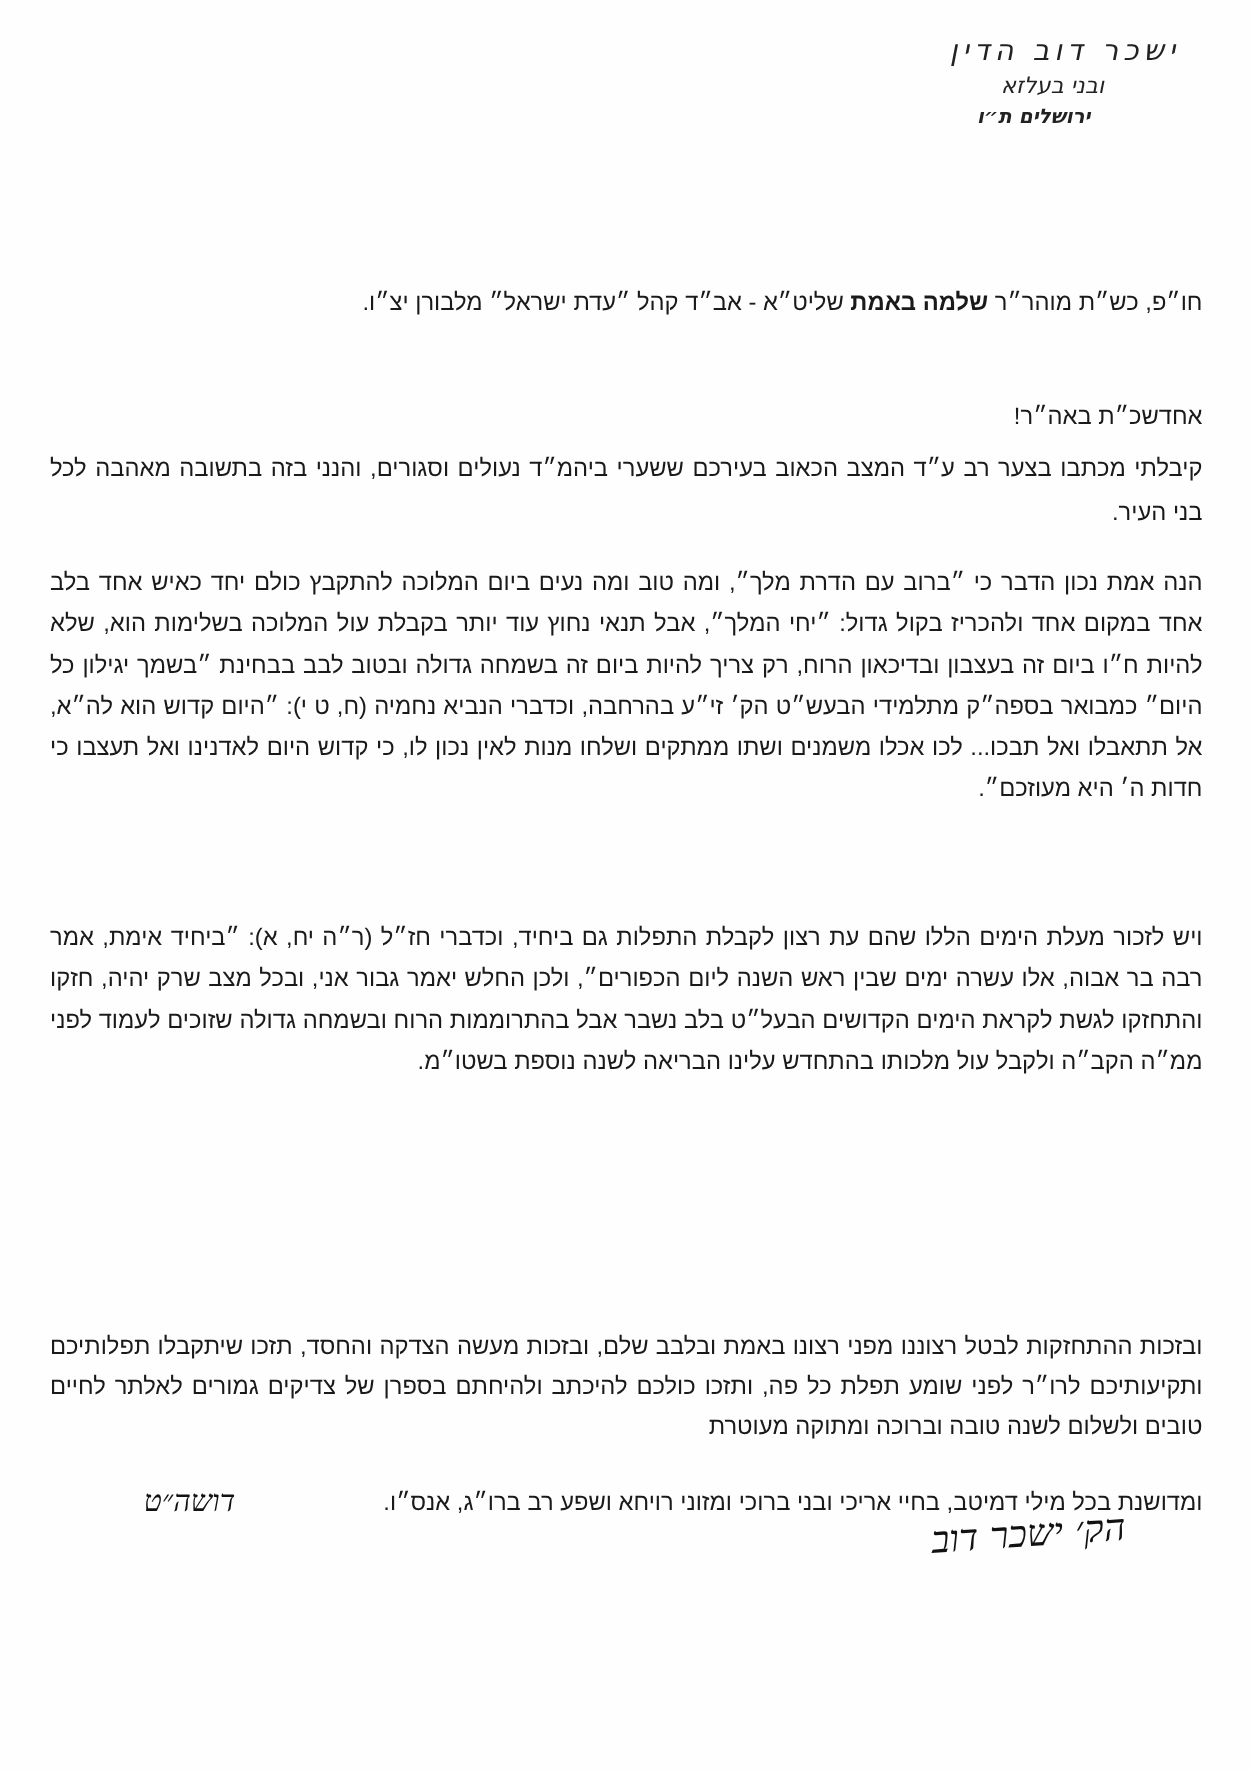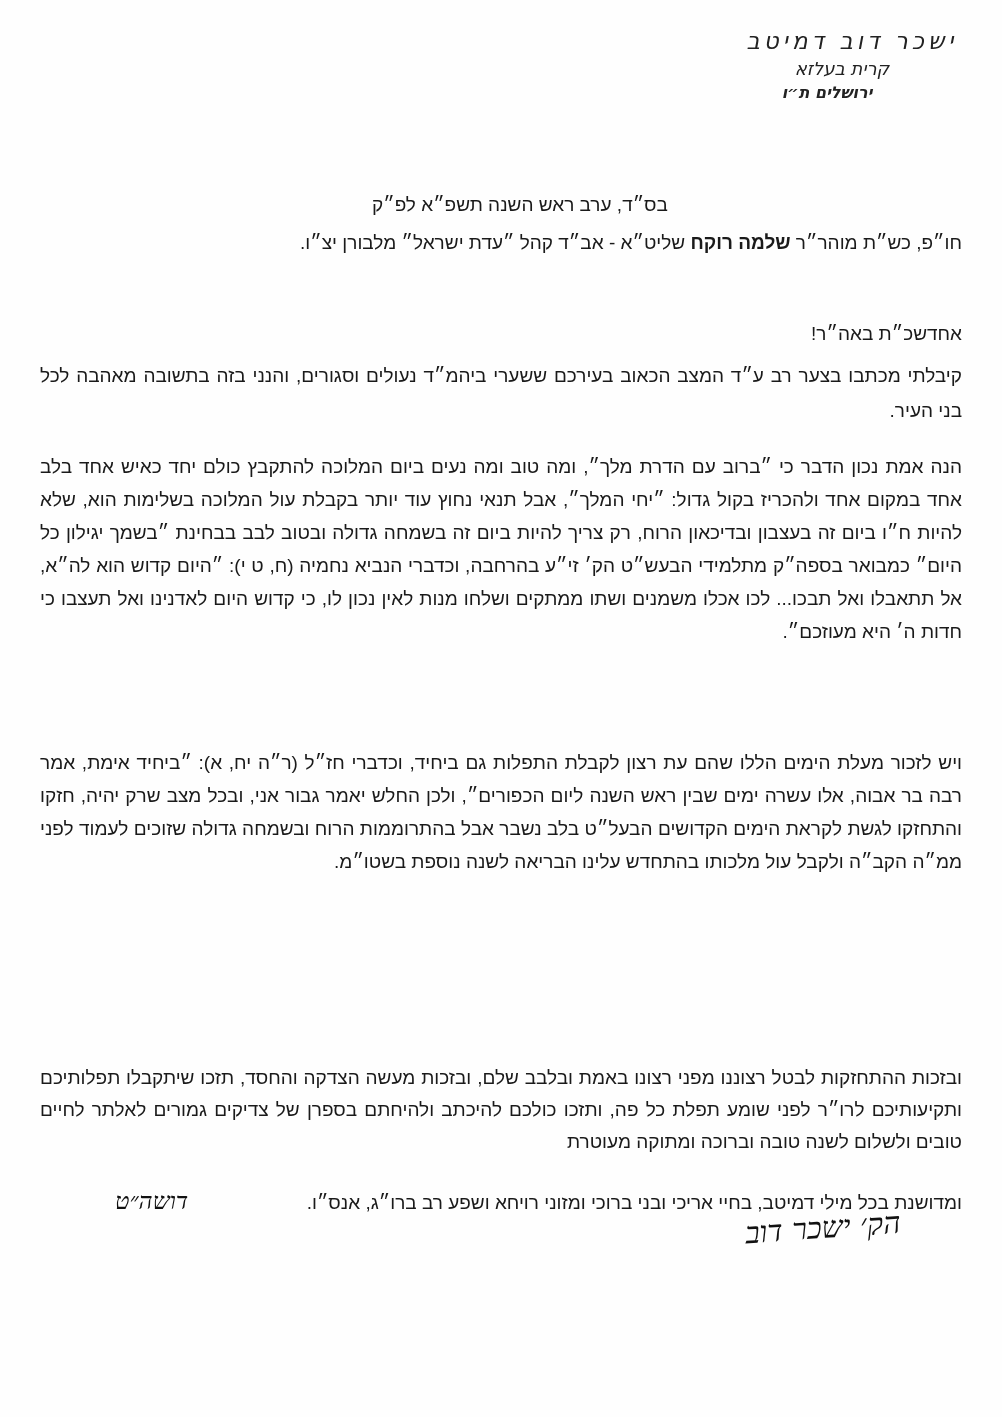--- a/index.html
+++ b/index.html
@@ -27,21 +27,21 @@
       direction: rtl; text-align: justify; text-align-last: right;
       font-family: "Liberation Sans", sans-serif;
       font-size: 19px; color: #1a1a1a;
     }
     .dateline { top: 194px; right: 30px; left: auto; width: 600px; text-align: left; text-align-last: left; }
     .dateline span { display: inline-block; direction: rtl; }
     .addressee { top: 224px; line-height: 38px; right: 40px; }
     .salutation { top: 315px; line-height: 38px; }
     .para1 { top: 358px; line-height: 35px; }
     .para2 { top: 450px; line-height: 33px; }
-    .para3 { top: 734px; line-height: 33px; margin-top: 12px; }
+    .para3 { top: 734px; line-height: 33px; }
     .para4 { top: 945px; line-height: 33px; }
     .para5 { top: 1062px; line-height: 32px; }
     .closing { top: 1189px; line-height: 28px; right: 40px; left: auto; width: 700px; }
     .sig-left {
       position: absolute; top: 1187px; left: 115px;
       font-family: "DejaVu Serif", serif; font-style: italic; font-size: 24px;
       direction: rtl; color: #111;
     }
     .sig-right {
       position: absolute; top: 1210px; left: 745px;
@@ -49,31 +49,28 @@
       direction: rtl; color: #111; transform: rotate(-4deg);
     }
     .bold { font-weight: bold; }
   </style>
 </head>
 <body>
 
 <div class="page">
 
   <div class="letterhead">
-    <div class="name">ישכר דוב דמיטב</div>
-    <div class="line">קרית בעלזא</div>
+    <div class="name">ישכר דוב הדין</div>
+    <div class="line">ובני בעלזא</div>
     <div class="line2">ירושלים ת״ו</div>
   </div>
 
-  <div class="body-text dateline">
-    <span>בס״ד, ערב ראש השנה תשפ״א לפ״ק</span>
-  </div>
 
   <div class="body-text addressee">
-    <div><span>חו״פ, כש״ת מוהר״ר </span><span class="bold">שלמה רוקח</span><span> שליט״א - אב״ד קהל ״עדת ישראל״ מלבורן יצ״ו.</span></div>
+    <div><span>חו״פ, כש״ת מוהר״ר </span><span class="bold">שלמה באמת</span><span> שליט״א - אב״ד קהל ״עדת ישראל״ מלבורן יצ״ו.</span></div>
   </div>
 
   <div class="body-text salutation">אחדשכ״ת באה״ר!</div>
 
   <div class="body-text para1">קיבלתי מכתבו בצער רב ע״ד המצב הכאוב בעירכם ששערי ביהמ״ד נעולים וסגורים, והנני בזה בתשובה מאהבה לכל בני העיר.</div>
   <div class="body-text para2">הנה אמת נכון הדבר כי ״ברוב עם הדרת מלך״, ומה טוב ומה נעים ביום המלוכה להתקבץ כולם יחד כאיש אחד בלב אחד במקום אחד ולהכריז בקול גדול: ״יחי המלך״, אבל תנאי נחוץ עוד יותר בקבלת עול המלוכה בשלימות הוא, שלא להיות ח״ו ביום זה בעצבון ובדיכאון הרוח, רק צריך להיות ביום זה בשמחה גדולה ובטוב לבב בבחינת ״בשמך יגילון כל היום״ כמבואר בספה״ק מתלמידי הבעש״ט הק׳ זי״ע בהרחבה, וכדברי הנביא נחמיה (ח, ט י): ״היום קדוש הוא לה״א, אל תתאבלו ואל תבכו... לכו אכלו משמנים ושתו ממתקים ושלחו מנות לאין נכון לו, כי קדוש היום לאדנינו ואל תעצבו כי חדות ה׳ היא מעוזכם״.</div>
   <div class="body-text para3">ויש לזכור מעלת הימים הללו שהם עת רצון לקבלת התפלות גם ביחיד, וכדברי חז״ל (ר״ה יח, א): ״ביחיד אימת, אמר רבה בר אבוה, אלו עשרה ימים שבין ראש השנה ליום הכפורים״, ולכן החלש יאמר גבור אני, ובכל מצב שרק יהיה, חזקו והתחזקו לגשת לקראת הימים הקדושים הבעל״ט בלב נשבר אבל בהתרוממות הרוח ובשמחה גדולה שזוכים לעמוד לפני ממ״ה הקב״ה ולקבל עול מלכותו בהתחדש עלינו הבריאה לשנה נוספת בשטו״מ.</div>
   <div class="body-text para5">ובזכות ההתחזקות לבטל רצוננו מפני רצונו באמת ובלבב שלם, ובזכות מעשה הצדקה והחסד, תזכו שיתקבלו תפלותיכם ותקיעותיכם לרו״ר לפני שומע תפלת כל פה, ותזכו כולכם להיכתב ולהיחתם בספרן של צדיקים גמורים לאלתר לחיים טובים ולשלום לשנה טובה וברוכה ומתוקה מעוטרת</div>
 
   <div class="body-text closing">ומדושנת בכל מילי דמיטב, בחיי אריכי ובני ברוכי ומזוני רויחא ושפע רב ברו״ג, אנס״ו.</div>

